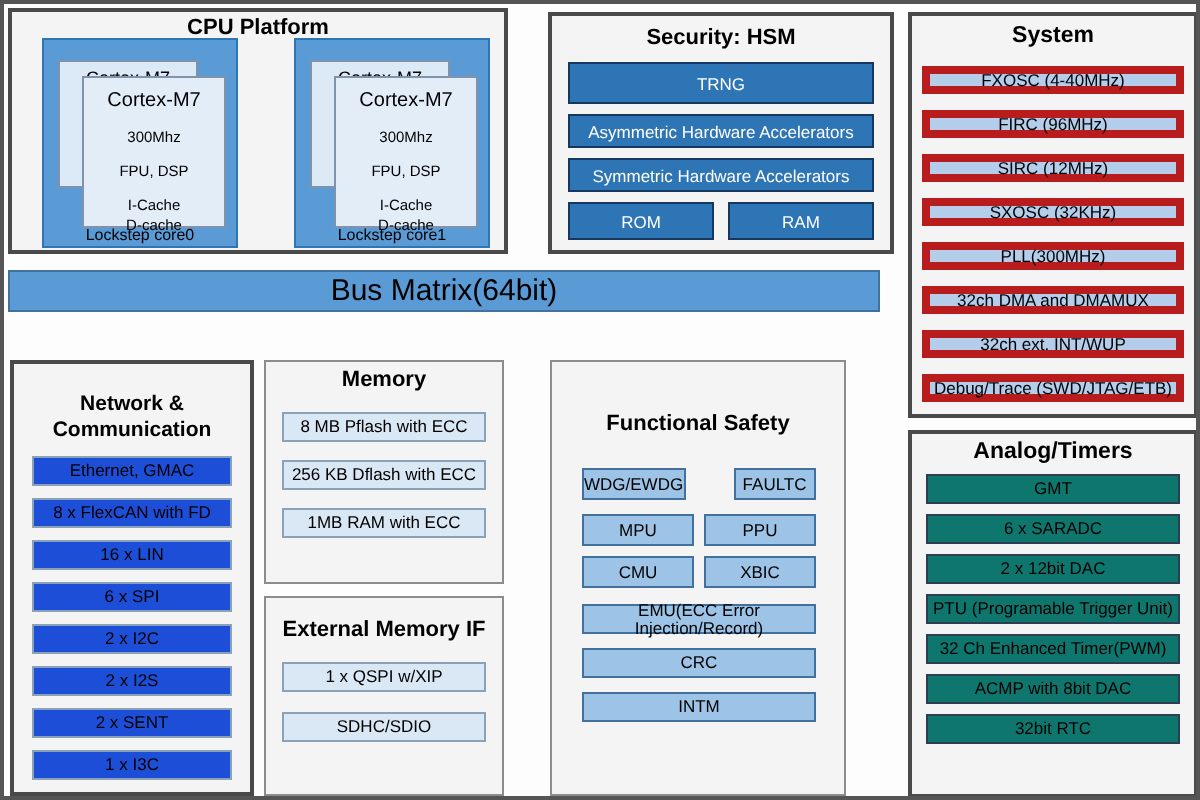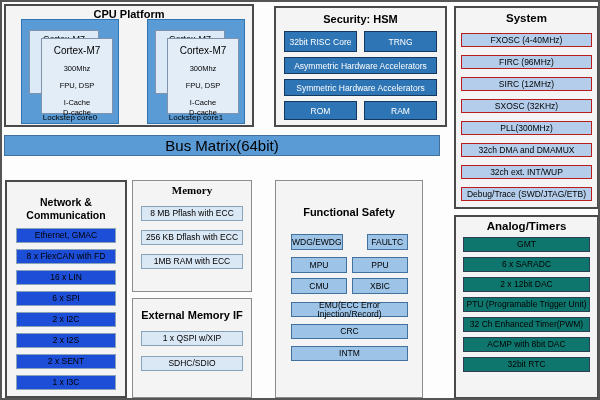--- a/index.html
+++ b/index.html
@@ -10,21 +10,21 @@
   }
   .panel{position:absolute;background:#f4f4f4;box-sizing:border-box;}
   .b-dark{border:2px solid #4a4a4a;}
   .b-gray{border:1px solid #8c8c8c;}
   .ptitle{font-weight:bold;text-align:center;font-size:11px;line-height:13px;}
   .chip{
     box-sizing:border-box;display:flex;align-items:center;justify-content:center;
     font-size:8.5px;text-align:center;line-height:1.05;height:15px;
   }
   .chip-net{background:#1d4ed8;border:1px solid #8aa2b8;margin:6px 9px 0 9px;}
-  .chip-sys{background:#b3cdeb;border:1px solid #b91c1c;margin:8px 5px 0 5px;height:14px;}
+  .chip-sys{background:#b3cdeb;border:4px solid #b91c1c;margin:8px 5px 0 5px;height:14px;}
   .chip-ana{background:#0f766e;border:1px solid #2f3d53;margin:5px 7px 0 7px;}
   .chip-saf{background:#9dc3e6;border:1px solid #41719c;height:16px;flex:1;}
   .chip-mem{background:#dae7f4;border:1px solid #8aa2b8;margin:9px 8px 0 8px;}
   .hsm-btn{
     box-sizing:border-box;display:flex;align-items:center;justify-content:center;
     background:#2e75b6;border:1px solid #16375e;color:#fff;font-size:8.5px;flex:1;
   }
   .hsm-row{display:flex;gap:7px;margin:5px 8px 0 8px;}
   .saf-row{display:flex;gap:5px;margin:7px 14px 0 15px;}
   .bus{
@@ -73,21 +73,20 @@
         <div class="core-line">I-Cache</div>
         <div class="core-line tight">D-cache</div>
       </div>
       <div class="core-caption">Lockstep core1</div>
     </div>
   </div>
 
   <div class="panel b-dark" style="left:272px;top:4px;width:173px;height:121px;">
     <div class="ptitle" style="margin-top:5px;">Security: HSM</div>
     <div class="hsm-row" style="height:21px;">
-      <div class="hsm-btn">32bit RISC Core</div>
       <div class="hsm-btn">TRNG</div>
     </div>
     <div class="hsm-row" style="height:17px;">
       <div class="hsm-btn">Asymmetric Hardware Accelerators</div>
     </div>
     <div class="hsm-row" style="height:17px;">
       <div class="hsm-btn">Symmetric Hardware Accelerators</div>
     </div>
     <div class="hsm-row" style="height:19px;">
       <div class="hsm-btn">ROM</div>
@@ -115,21 +114,21 @@
     <div class="chip chip-net">8 x FlexCAN with FD</div>
     <div class="chip chip-net">16 x LIN</div>
     <div class="chip chip-net">6 x SPI</div>
     <div class="chip chip-net">2 x I2C</div>
     <div class="chip chip-net">2 x I2S</div>
     <div class="chip chip-net">2 x SENT</div>
     <div class="chip chip-net">1 x I3C</div>
   </div>
 
   <div class="panel b-gray" style="left:130px;top:178px;width:120px;height:112px;">
-    <div class="ptitle" style="margin-top:3px;font-family:Liberation Serif, serif;">Memory</div>
+    <div class="ptitle" style="margin-top:3px;">Memory</div>
     <div class="chip chip-mem">8 MB Pflash with ECC</div>
     <div class="chip chip-mem">256 KB Dflash with ECC</div>
     <div class="chip chip-mem">1MB RAM with ECC</div>
   </div>
 
   <div class="panel b-gray" style="left:130px;top:296px;width:120px;height:100px;">
     <div class="ptitle" style="margin-top:10px;">External Memory IF</div>
     <div class="chip chip-mem">1 x QSPI w/XIP</div>
     <div class="chip chip-mem" style="margin-top:10px;">SDHC/SDIO</div>
   </div>

